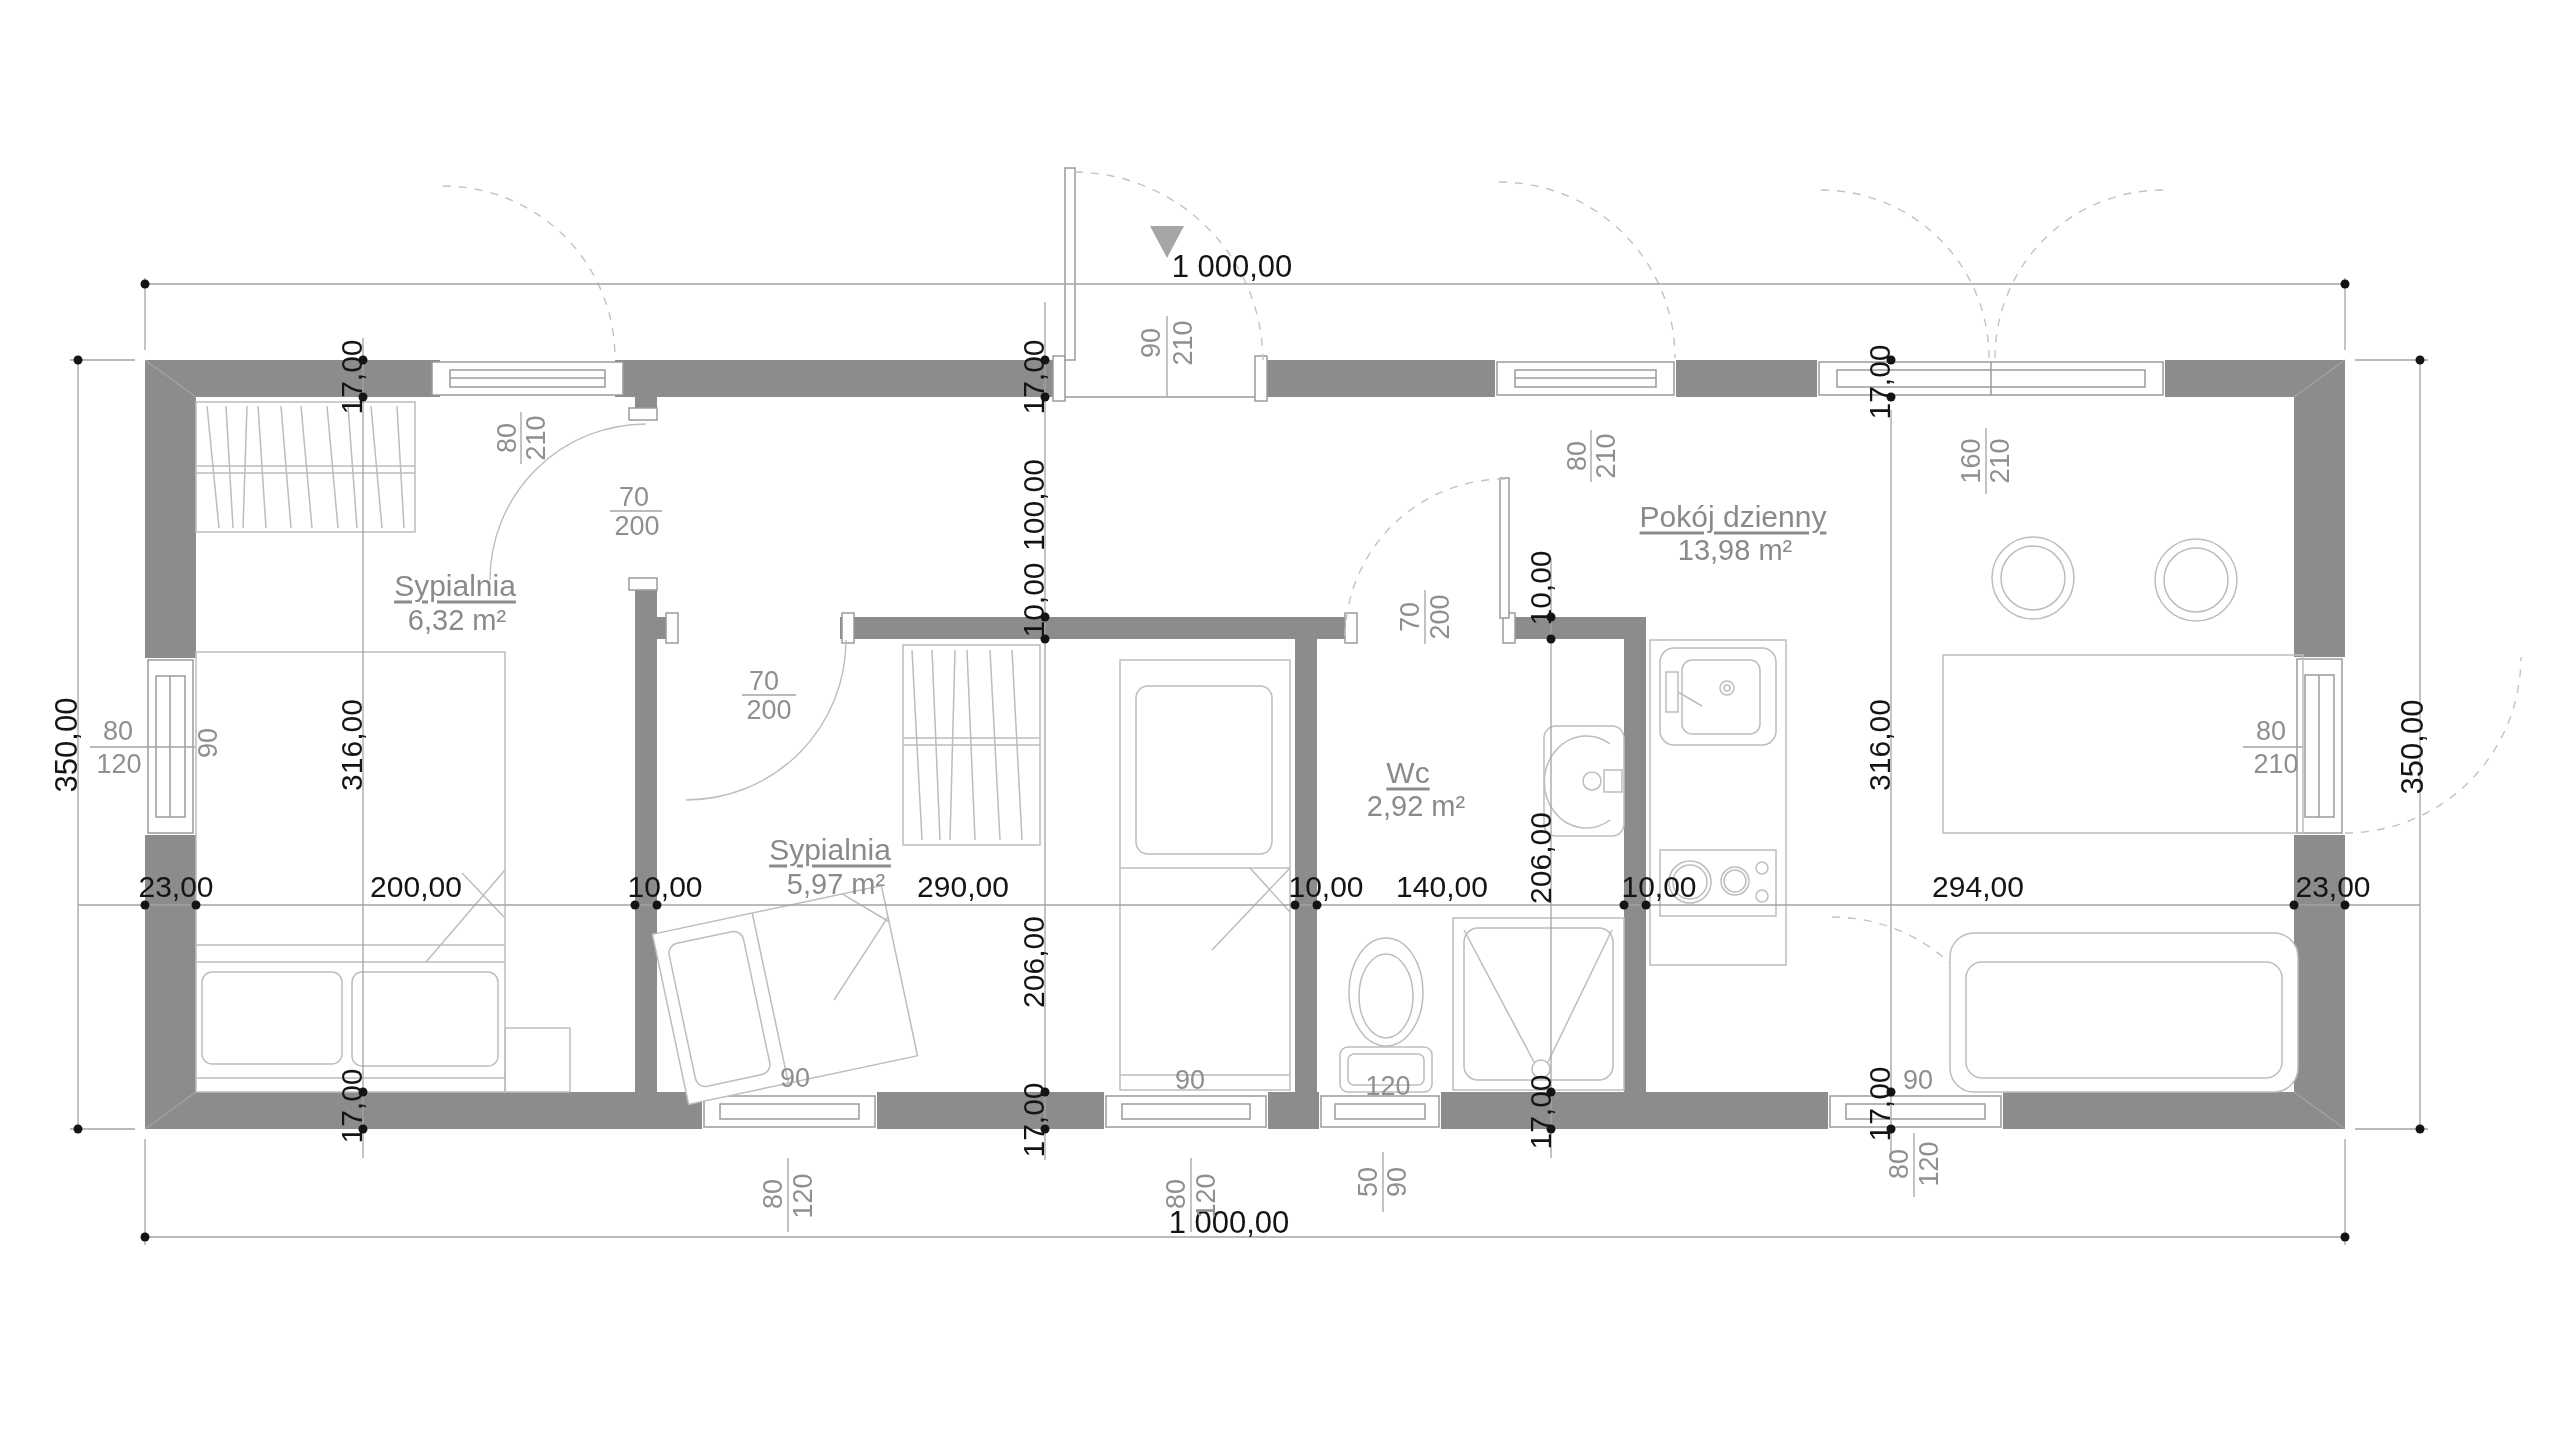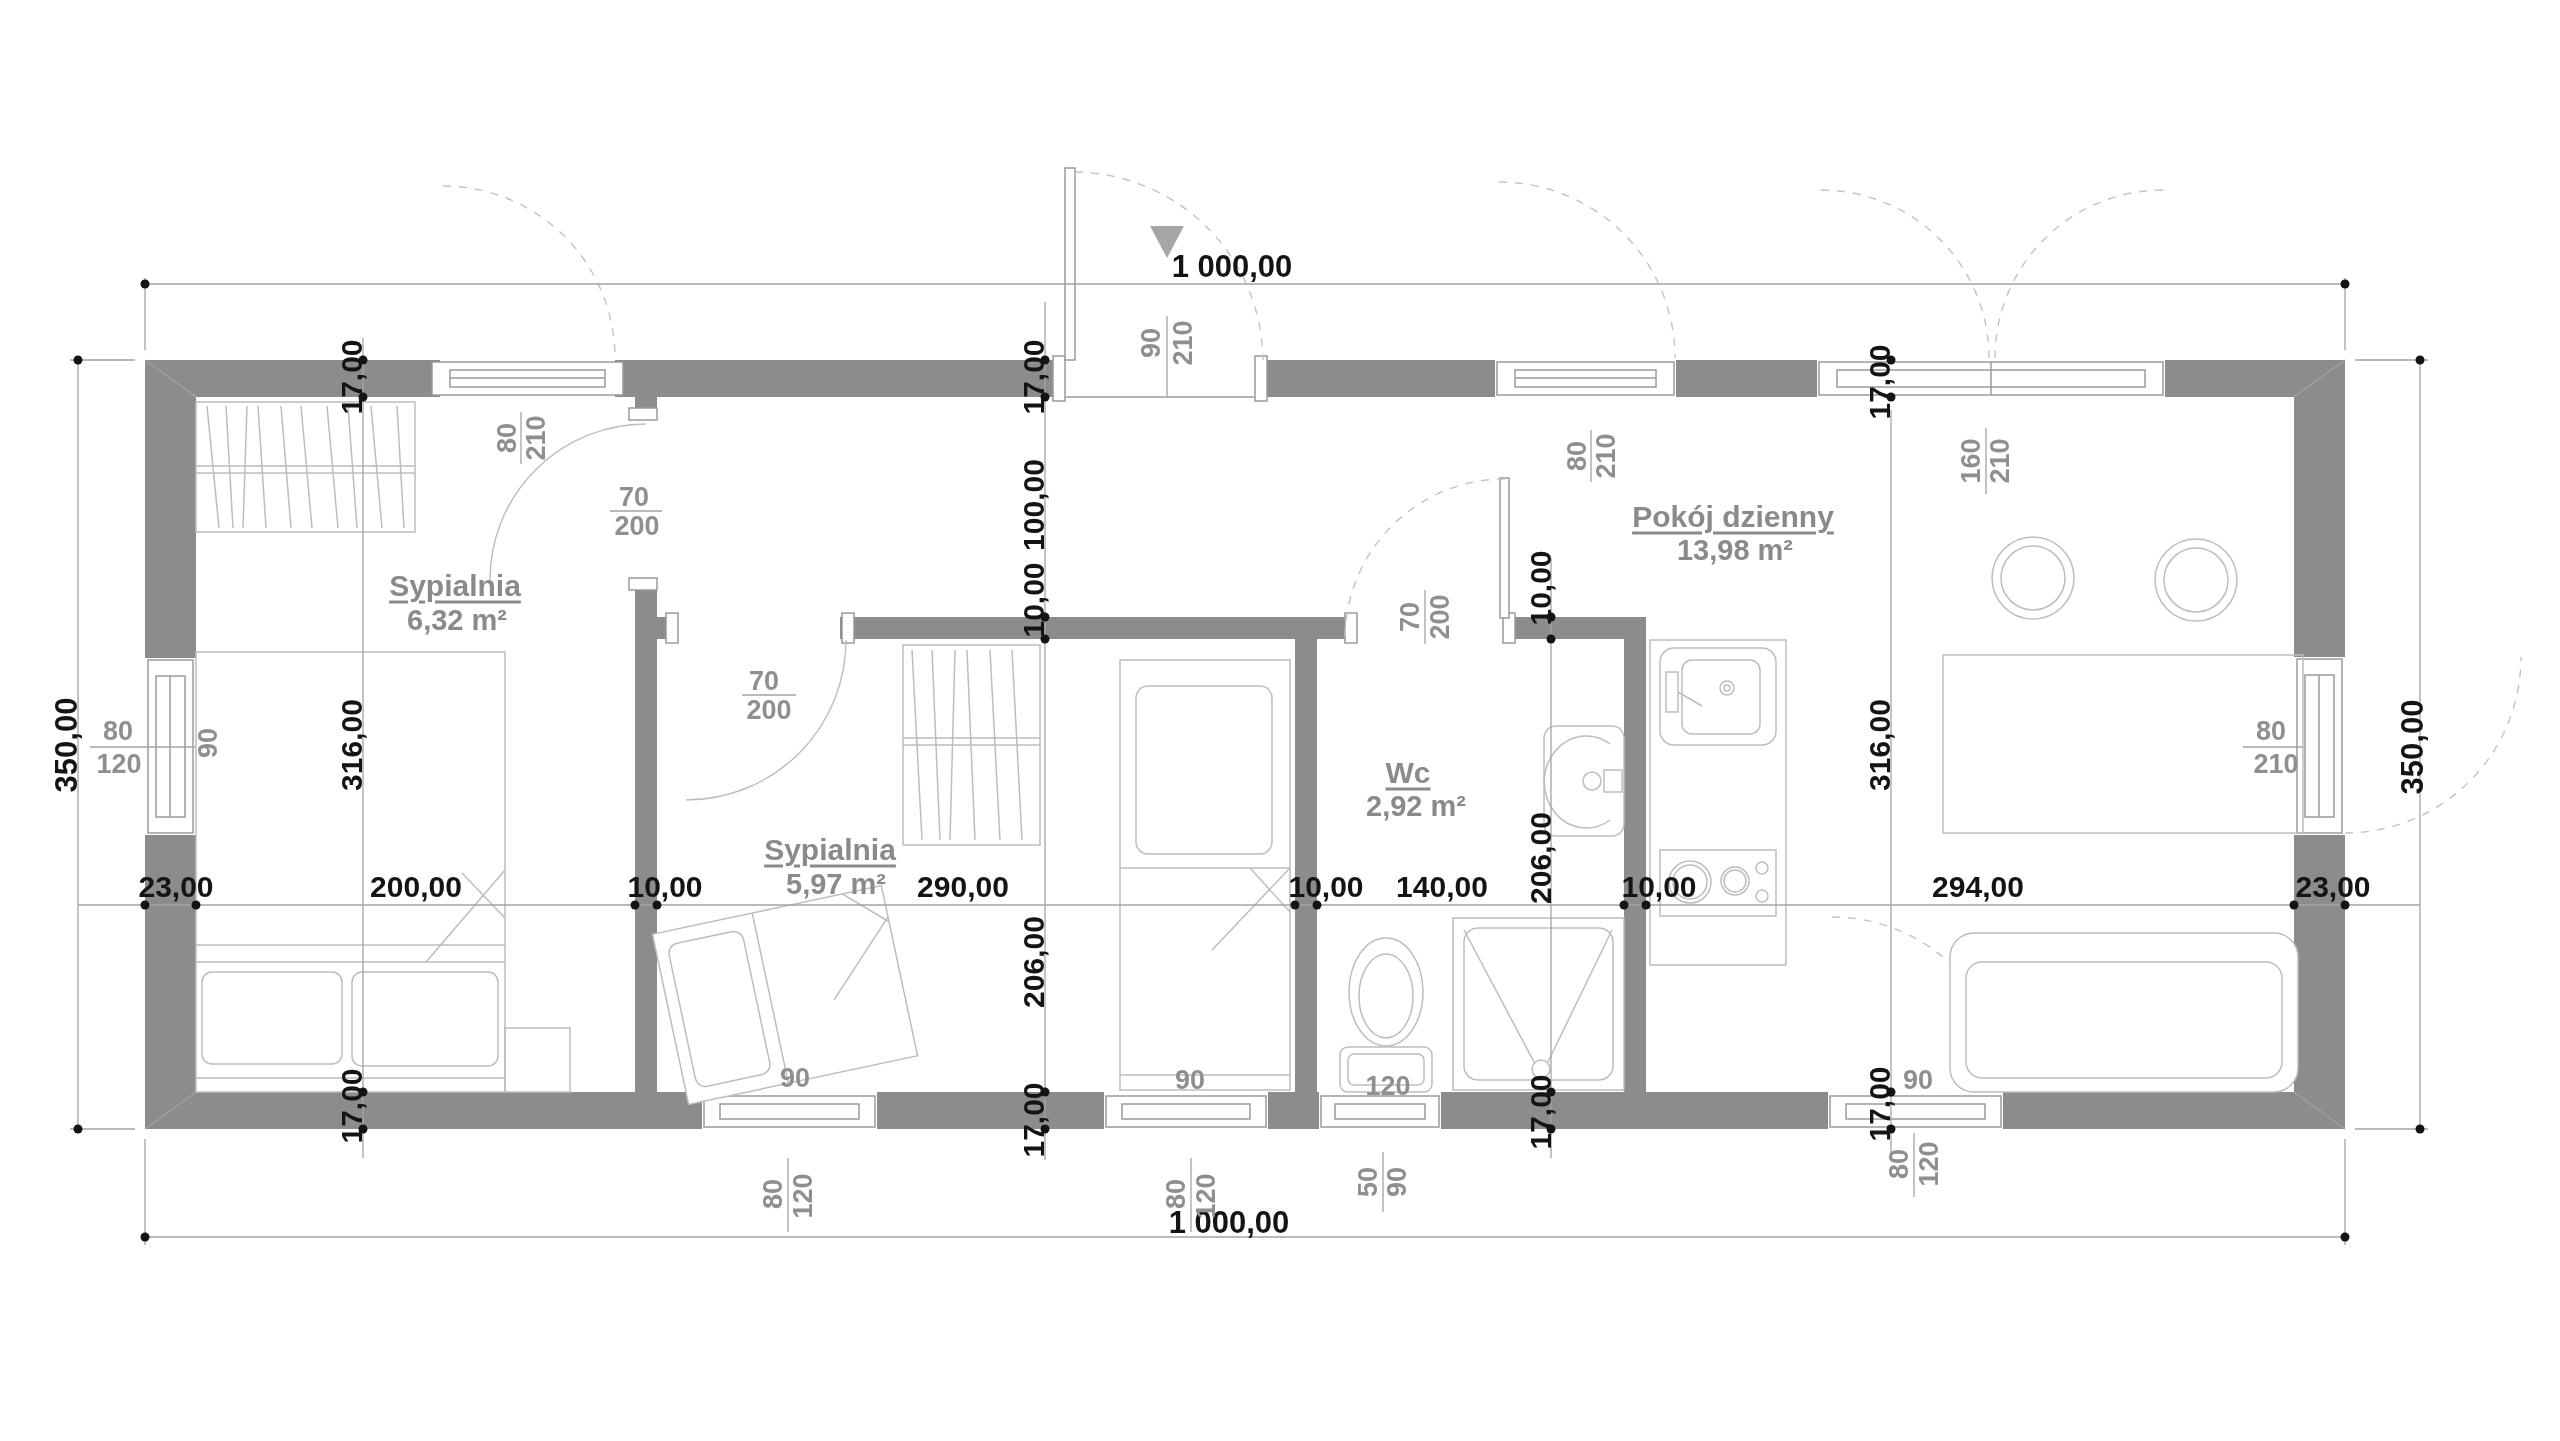--- a/index.html
+++ b/index.html
@@ -1,17 +1,17 @@
 <!DOCTYPE html>
 <html><head>
 <meta charset="utf-8">
 <style>
   html,body{margin:0;padding:0;background:#ffffff;}
   .stage{position:relative;width:2560px;height:1441px;background:#ffffff;overflow:hidden;
-         font-family:"Liberation Sans", sans-serif;font-weight:bold;}
+         font-family:"Liberation Sans", sans-serif;}
   svg{position:absolute;left:0;top:0;}
   text{font-family:"Liberation Sans", sans-serif;}
   .dim{fill:#141414;font-size:30px;}
   .total{fill:#141414;font-size:31px;}
   .glabel{fill:#8f8f8f;font-size:27px;}
   .rname{fill:#8a8a8a;font-size:30px;text-decoration:underline;}
   .rarea{fill:#8a8a8a;font-size:29px;}
   .thin{stroke:#a3a3a3;stroke-width:1.3;fill:none;}
   .winline{stroke:#9b9b9b;stroke-width:1.5;fill:#ffffff;}
   .furn{stroke:#bdbdbd;stroke-width:1.5;fill:none;}

